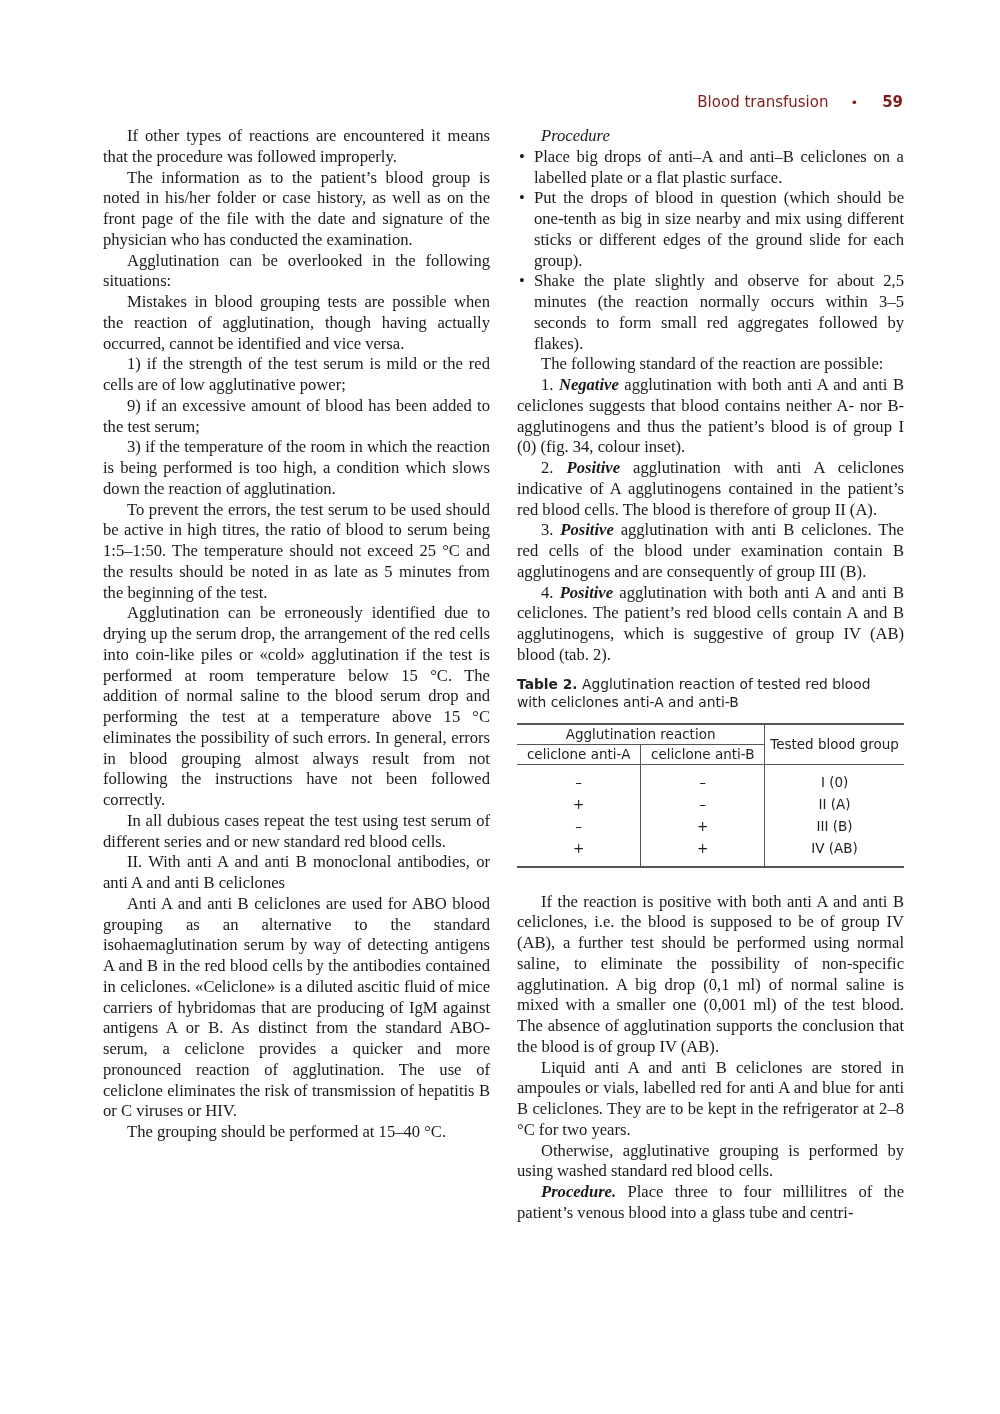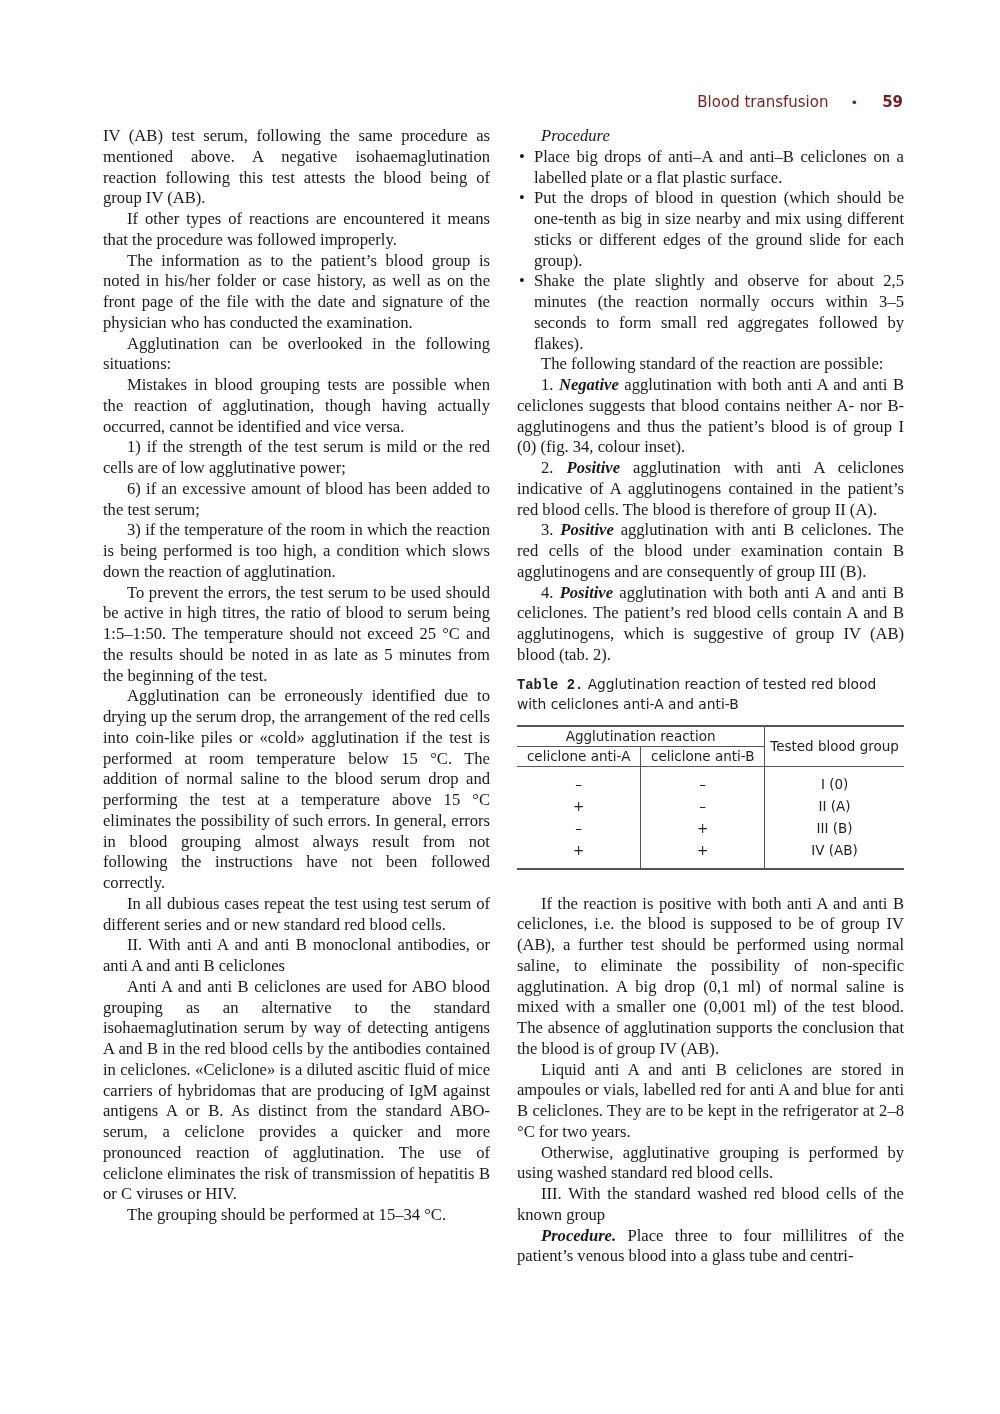--- a/index.html
+++ b/index.html
@@ -24,21 +24,21 @@
   .col p.head { font-weight: normal; text-indent: 24px; }
   .col p.sub { font-style: italic; text-indent: 24px; }
   .col i { font-style: italic; font-weight: bold; }
   ul.bullets { list-style: none; margin: 0; padding: 0; }
   ul.bullets li { position: relative; padding-left: 17px; text-align: justify; }
   ul.bullets li .bul { position: absolute; left: 2px; top: 0; }
   .caption {
     font-family: "DejaVu Sans", sans-serif; font-size: 13.8px; line-height: 18px;
     margin-top: 9px; margin-bottom: 12px; text-align: left; color: #222;
   }
-  .caption b { font-weight: bold; font-family: Liberation Mono, monospace; }
+  .caption b { font-weight: bold; }
   table.t2 {
     width: 100%; border-collapse: collapse;
     font-family: "DejaVu Sans", sans-serif; font-size: 13.5px; line-height: 17px; color: #222;
     border-top: 2px solid #555; border-bottom: 2px solid #555; margin-top: 12px;
   }
   table.t2 th { font-weight: normal; padding: 1px 2px; text-align: center; }
   table.t2 td { text-align: center; padding: 2.5px 2px; }
   table.t2 .b-right { border-right: 1.5px solid #555; }
   table.t2 .b-bottom { border-bottom: 1.5px solid #555; }
   table.t2 tbody tr:first-child td { padding-top: 9px; }
@@ -48,34 +48,33 @@
 </head>
 <body>
 
 <div class="header">
   <span class="running">Blood transfusion</span>
   <span class="dot">•</span>
   <span class="pnum">59</span>
 </div>
 
 <div class="col left">
-  <p>IV (AB) test serum, following the same procedure as mentioned above. A negative isohaemaglutination reaction following this test attests the blood being of group IV (AB).</p>
   <p class="ind">If other types of reactions are encountered it means that the procedure was followed improperly.</p>
   <p class="ind">The information as to the patient’s blood group is noted in his/her folder or case history, as well as on the front page of the file with the date and signature of the physician who has conducted the examination.</p>
   <p class="ind">Agglutination can be overlooked in the following situations:</p>
   <p class="ind">Mistakes in blood grouping tests are possible when the reaction of agglutination, though having actually occurred, cannot be identified and vice versa.</p>
   <p class="ind">1) if the strength of the test serum is mild or the red cells are of low agglutinative power;</p>
-  <p class="ind">6) if an excessive amount of blood has been added to the test serum;</p>
+  <p class="ind">9) if an excessive amount of blood has been added to the test serum;</p>
   <p class="ind">3) if the temperature of the room in which the reaction is being performed is too high, a condition which  slows down the reaction of agglutination.</p>
   <p class="ind">To prevent the errors, the test serum to be used should be active in high titres, the ratio of blood to serum being 1:5–1:50. The temperature should not exceed 25 °C and the results should be noted in as late as  5 minutes from the beginning of the test.</p>
   <p class="ind">Agglutination can be erroneously identified due to drying up the serum drop, the arrangement of the red cells into coin-like piles or «cold» agglutination if the test is performed at room temperature below 15 °C. The addition of normal saline to the blood serum drop and performing the test at a temperature above 15 °C eliminates the possibility of such errors. In general, errors in blood grouping almost always result from not following the instructions have not been followed correctly.</p>
   <p class="ind">In all dubious cases repeat the test using test serum of different series and or new standard red blood cells.</p>
   <p class="head">II. With anti A and anti  B monoclonal antibodies, or anti A and anti  B celiclones</p>
   <p class="ind">Anti  A and anti  B celiclones are used for ABO blood grouping as an alternative to the standard isohaemaglutination serum by way of detecting antigens A and B in the red blood cells by the antibodies contained in celiclones. «Celiclone» is a diluted ascitic fluid of mice  carriers of hybridomas  that are producing of IgM against antigens A or B. As distinct from the standard ABO-serum, a celiclone provides a quicker and more pronounced reaction of agglutination. The use of celiclone eliminates the risk of transmission of hepatitis B or C viruses or HIV.</p>
-  <p class="ind">The grouping should be performed at 15–34 °C.</p>
+  <p class="ind">The grouping should be performed at 15–40 °C.</p>
 </div>
 
 <div class="col right">
   <p class="sub">Procedure</p>
   <ul class="bullets">
     <li><span class="bul">•</span><span>Place big drops of anti–A and anti–B celiclones on a labelled plate or a flat plastic surface.</span></li>
     <li><span class="bul">•</span><span>Put the drops of blood in question (which should be one-tenth as big in size nearby and mix using different sticks or different edges of the ground slide for each group).</span></li>
     <li><span class="bul">•</span><span>Shake the plate slightly  and observe for about 2,5 minutes (the reaction normally occurs within 3–5 seconds to form small red aggregates followed by flakes).</span></li>
   </ul>
   <p class="ind">The following standard of the reaction are possible:</p>
@@ -118,15 +117,14 @@
         <td class="b-right">+</td>
         <td>IV (AB)</td>
       </tr>
     </tbody>
   </table>
   <div class="spacer-after-table"></div>
 
   <p class="ind">If the reaction is positive with both anti A and anti B celiclones, i.e. the blood is supposed to be of group IV (AB), a further test should be performed using normal saline, to eliminate the possibility of non-specific agglutination. A big drop (0,1 ml) of normal saline is mixed with a smaller one (0,001 ml) of the test blood. The absence of agglutination supports the conclusion that the blood is of group IV (AB).</p>
   <p class="ind">Liquid anti A and anti B celiclones are stored in ampoules or vials, labelled red for anti A and blue for anti B celiclones. They are to be kept in the refrigerator at 2–8 °C for two years.</p>
   <p class="ind">Otherwise, agglutinative grouping is performed by using washed standard red blood cells.</p>
-  <p class="head">III. With the standard washed red blood cells of the known group</p>
   <p class="ind"><i>Procedure.</i><span> Place three to four millilitres of the patient’s venous blood into a glass tube and centri-</span></p>
 </div>
 
 </body></html>

